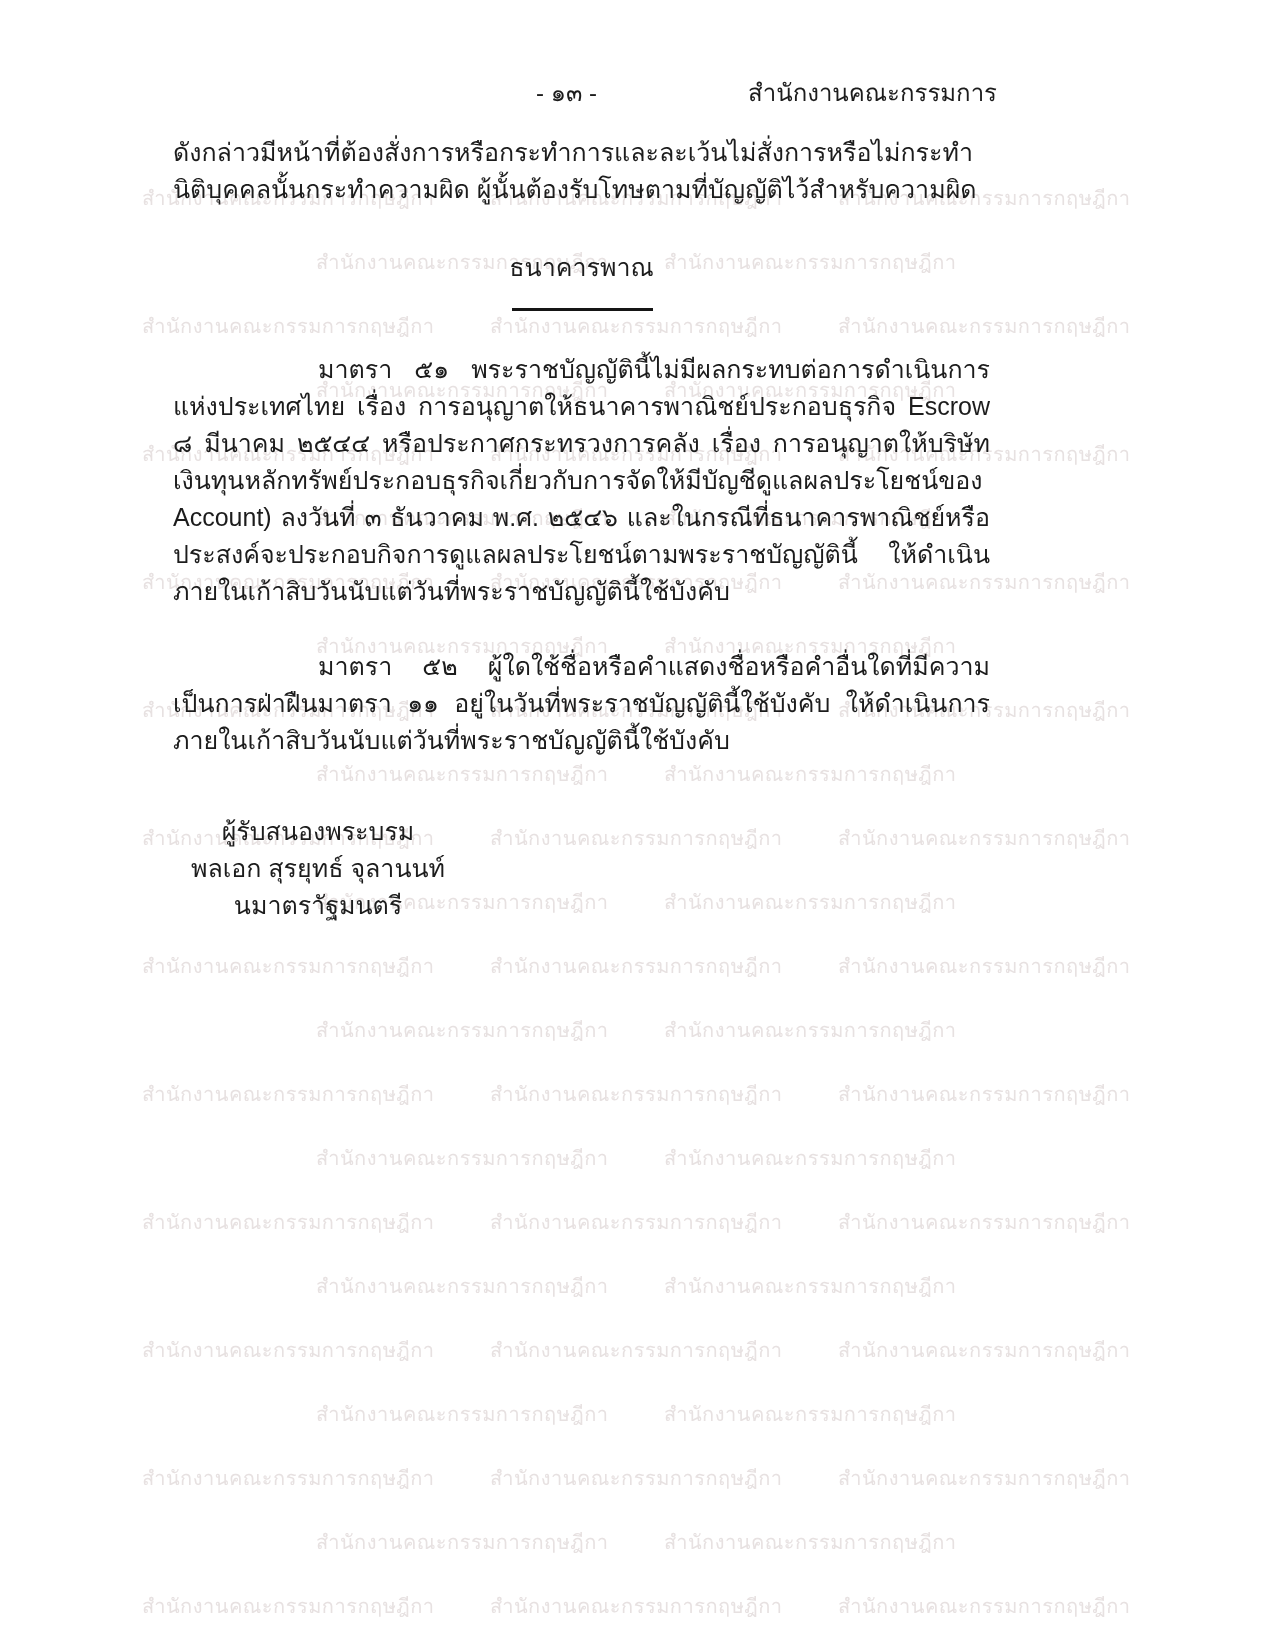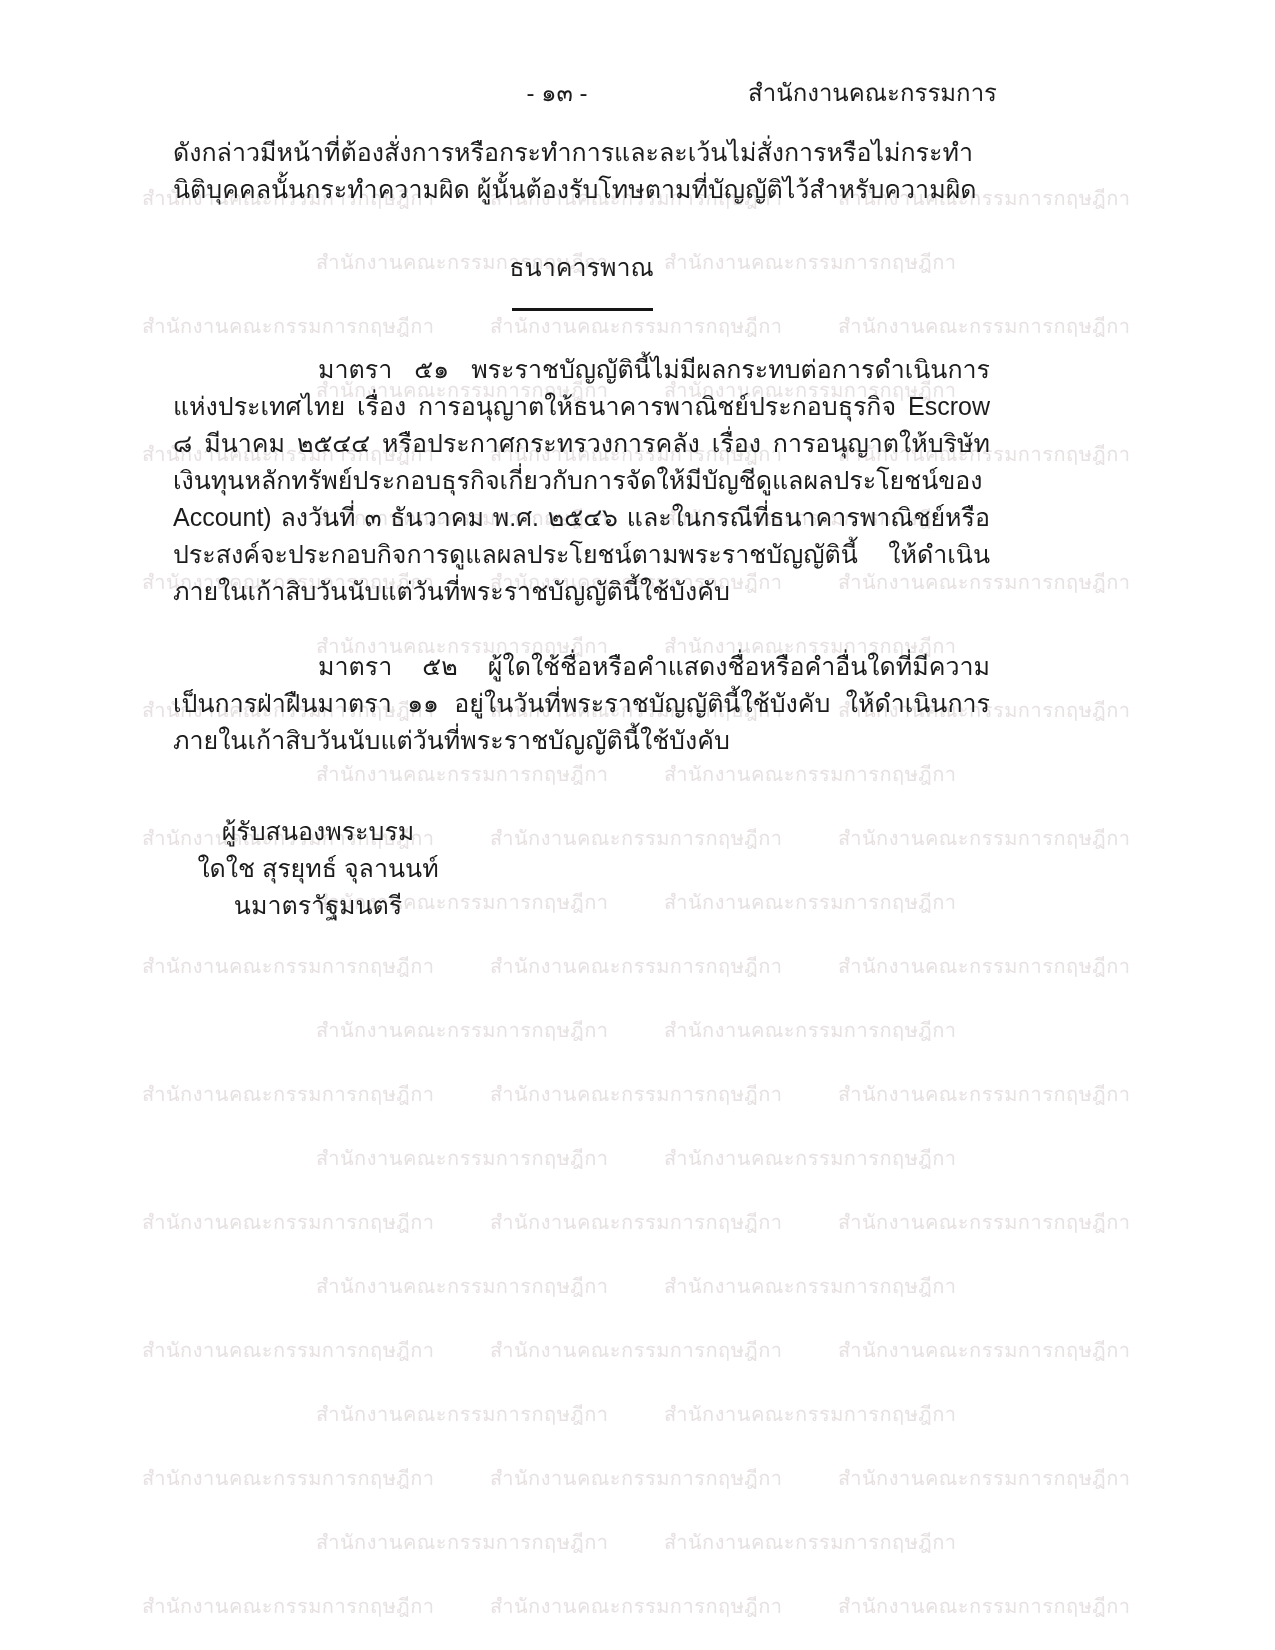--- a/index.html
+++ b/index.html
@@ -28,21 +28,21 @@
   .line {
     height: 37px;
     line-height: 37px;
     font-size: 25px;
     overflow: hidden;
   }
   .para .line { text-align: justify; text-align-last: justify; }
   .para .line:last-child { text-align: left; text-align-last: auto; }
   .para.indent-first .line:first-child { text-indent: 145px; }
   .header-row .line { font-size: 24px; }
-  #page-number { left: 497px; top: 74px; width: 120px; text-align: center; }
+  #page-number { left: 536px; top: 74px; width: 120px; text-align: left; }
   #header-org  { left: 717px; top: 74px; width: 280px; text-align: right; }
   #para-continuation { left: 173px; top: 134px; width: 817px; }
   #section-heading   { left: 173px; top: 249px; width: 817px; text-align: center; }
   #section-divider   { left: 512px; top: 308px; width: 141px; height: 3px;
                        background: #151515; z-index: 1; position: absolute; }
   #section-51 { left: 173px; top: 351px; width: 817px; }
   #section-52 { left: 173px; top: 648px; width: 817px; }
   #signature-block { left: 172px; top: 813px; width: 292px; }
   #signature-block .line { text-align: center; }
 </style>
@@ -137,17 +137,17 @@
     </div>
 
   <div class="txt para indent-first" id="section-52">
       <div class="line">มาตรา ๕๒  ผู้ใดใช้ชื่อหรือคำแสดงชื่อหรือคำอื่นใดที่มีความหมายเช่นเดียวกันอัน</div>
       <div class="line">เป็นการฝ่าฝืนมาตรา ๑๑ อยู่ในวันที่พระราชบัญญัตินี้ใช้บังคับ ให้ดำเนินการแก้ไขหรือเปลี่ยนแปลง</div>
       <div class="line">ภายในเก้าสิบวันนับแต่วันที่พระราชบัญญัตินี้ใช้บังคับ</div>
     </div>
 
   <div class="txt" id="signature-block">
       <div class="line">ผู้รับสนองพระบรมราชโองการ</div>
-      <div class="line">ใดใช สุรยุทธ์  จุลานนท์</div>
+      <div class="line">พลเอก สุรยุทธ์  จุลานนท์</div>
       <div class="line">นมาตราัฐมนตรี</div>
     </div>
 
 </div>
 
 </body></html>

